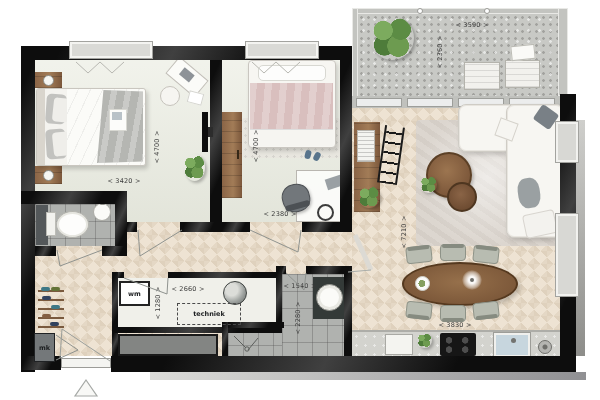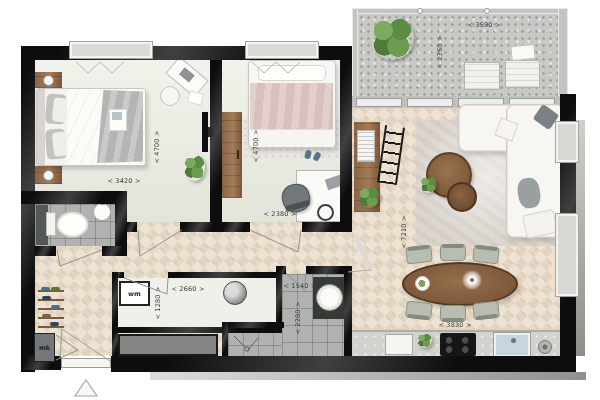--- a/index.html
+++ b/index.html
@@ -182,20 +182,23 @@
     <div class="shoe" style="left:12px;top:38px;background:#31425e;"></div>
   </div>
   <div class="box-label" style="left:34px;top:333px;width:21px;height:29px;background:#74787a;border:1px solid #202224;box-sizing:border-box;">
       <span>mk</span>
     </div>
 
   <div class="box-label" style="left:119px;top:281px;width:31px;height:25px;background:#ffffff;border:2px solid #232323;box-sizing:border-box;">
       <span>wm</span>
     </div>
   <div class="abs z15" style="left:223px;top:281px;width:22px;height:22px;border-radius:50%;border:1px solid #3f4341;background:radial-gradient(circle at 35% 35%, #dcddd9 0 30%, #9fa3a0 60%, #5f6361 100%);"></div>
+  <div class="box-label" style="left:177px;top:303px;width:64px;height:22px;border:1px dashed #4a4a4a;box-sizing:border-box;">
+      <span>techniek</span>
+    </div>
 
   <div class="abs z15" style="left:313px;top:277px;width:31px;height:42px;background:#343a38;"></div>
   <div class="abs z15" style="left:316px;top:284px;width:25px;height:25px;background:#fbfbf8;border:1px solid #8d8d87;border-radius:50%;box-shadow:inset 0 0 0 3px #e8e8e2;"></div>
 
   <div class="plant z15" style="left:370px;top:16px;width:44px;height:44px;"></div>
   <div class="abs z15" style="left:511px;top:45px;width:22px;height:13px;background:#fafaf7;border:1px solid #bcbcb5;transform:rotate(-6deg);"></div>
   <div class="lounger" style="left:464px;top:62px;width:34px;height:26px;"></div>
   <div class="lounger" style="left:505px;top:60px;width:33px;height:26px;"></div>
 
   <div class="abs z10" style="left:416px;top:120px;width:144px;height:126px;background:#dcd6cf;border-radius:4px;background-image:radial-gradient(ellipse at 50% 45%, rgba(255,255,255,.55), transparent 70%),repeating-linear-gradient(35deg, rgba(160,150,140,.12) 0 5px, transparent 5px 11px);"></div>
@@ -234,21 +237,21 @@
       <div class="abs" style="left:15px;top:3px;width:5px;height:5px;border-radius:50%;background:#73736f;"></div>
     </div>
     <div class="abs" style="left:186px;top:8px;width:12px;height:12px;border-radius:50%;background:radial-gradient(circle at 50% 50%, #6f6f6b 0 2px, #b5b5b1 3px);border:1px solid #6f6f6b;"></div>
   </div>
   <div class="plant z20" style="left:417px;top:333px;width:15px;height:15px;"></div>
 
   <div class="dim" style="left:124px;top:181px;">&lt; 3420 &gt;</div>
   <div class="dim v" style="left:157px;top:147px;">&lt; 4700 &gt;</div>
   <div class="dim v" style="left:256px;top:146px;">&lt; 4700 &gt;</div>
   <div class="dim" style="left:280px;top:214px;">&lt; 2380 &gt;</div>
-  <div class="dim" style="left:484px;top:25px;">&lt; 3590 &gt;</div>
+  <div class="dim" style="left:472px;top:25px;">&lt; 3590 &gt;</div>
   <div class="dim v" style="left:440px;top:52px;">&lt; 2360 &gt;</div>
   <div class="dim v" style="left:404px;top:232px;">&lt; 7210 &gt;</div>
   <div class="dim" style="left:455px;top:325px;">&lt; 3830 &gt;</div>
   <div class="dim" style="left:188px;top:289px;">&lt; 2660 &gt;</div>
   <div class="dim v" style="left:158px;top:303px;">&lt; 1280 &gt;</div>
   <div class="dim" style="left:300px;top:286px;">&lt; 1540 &gt;</div>
   <div class="dim v" style="left:298px;top:318px;">&lt; 2280 &gt;</div>
 
   <svg class="overlay" width="600" height="400" viewBox="0 0 600 400">
     <g stroke="#8f938f" stroke-width="1" fill="none">

